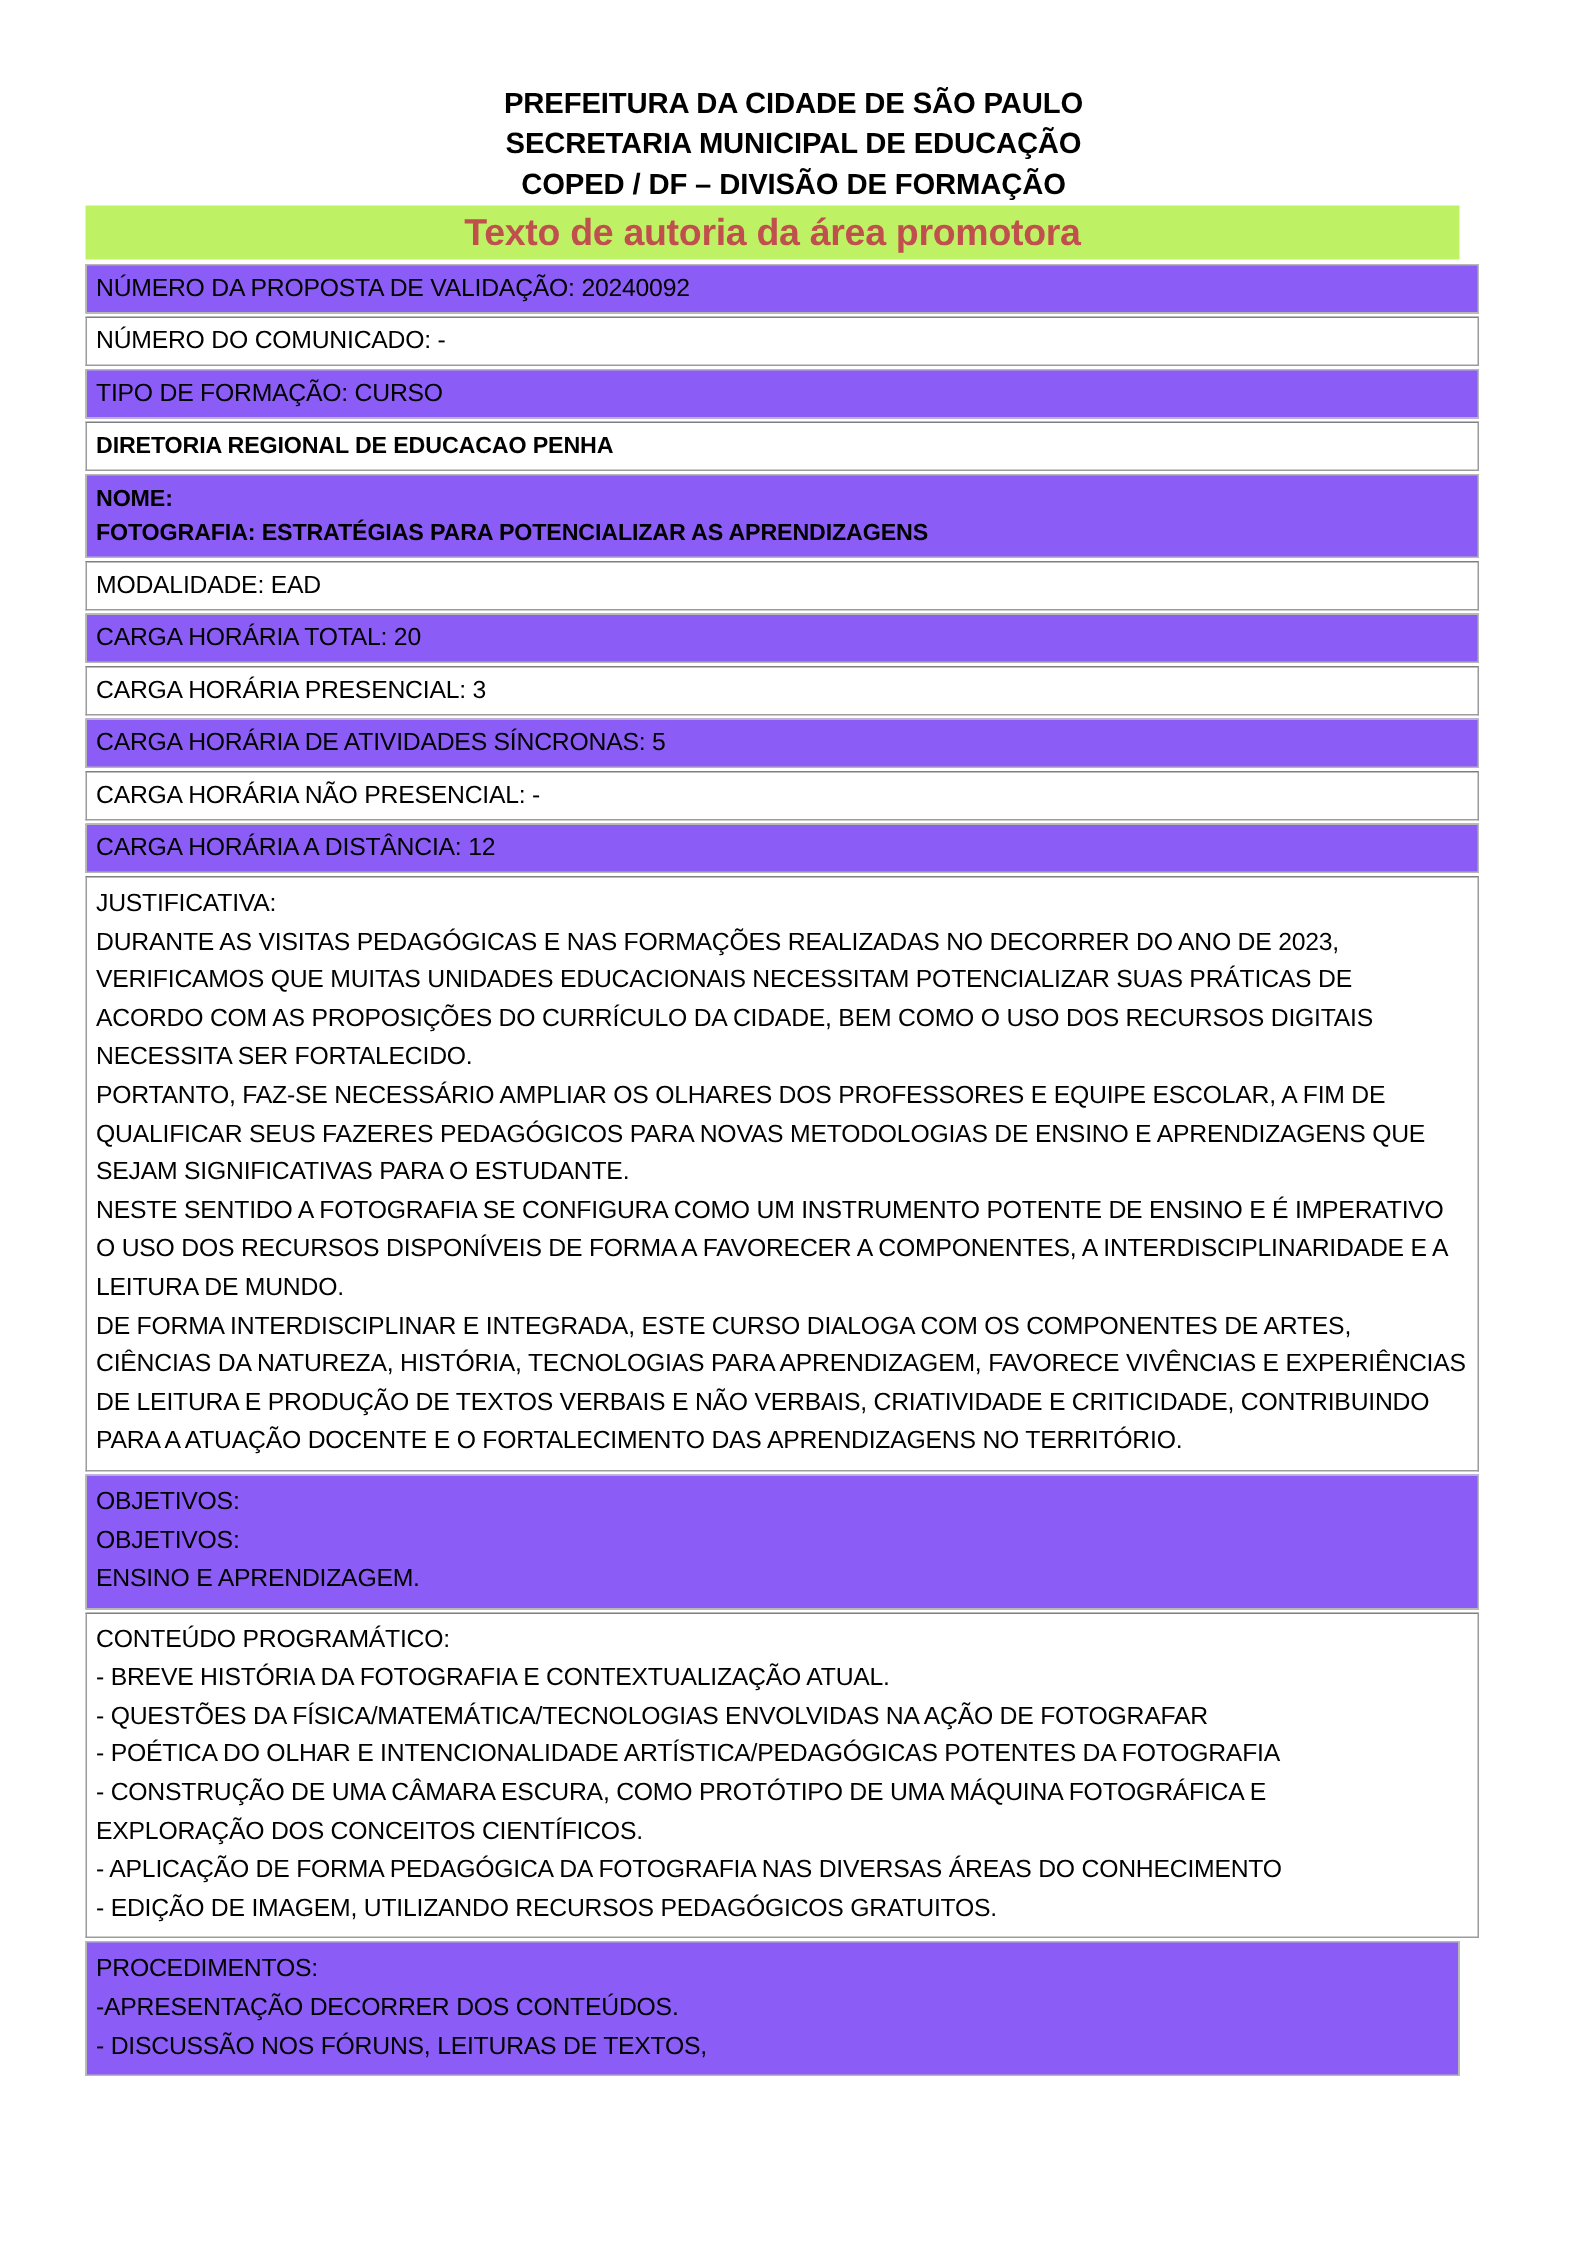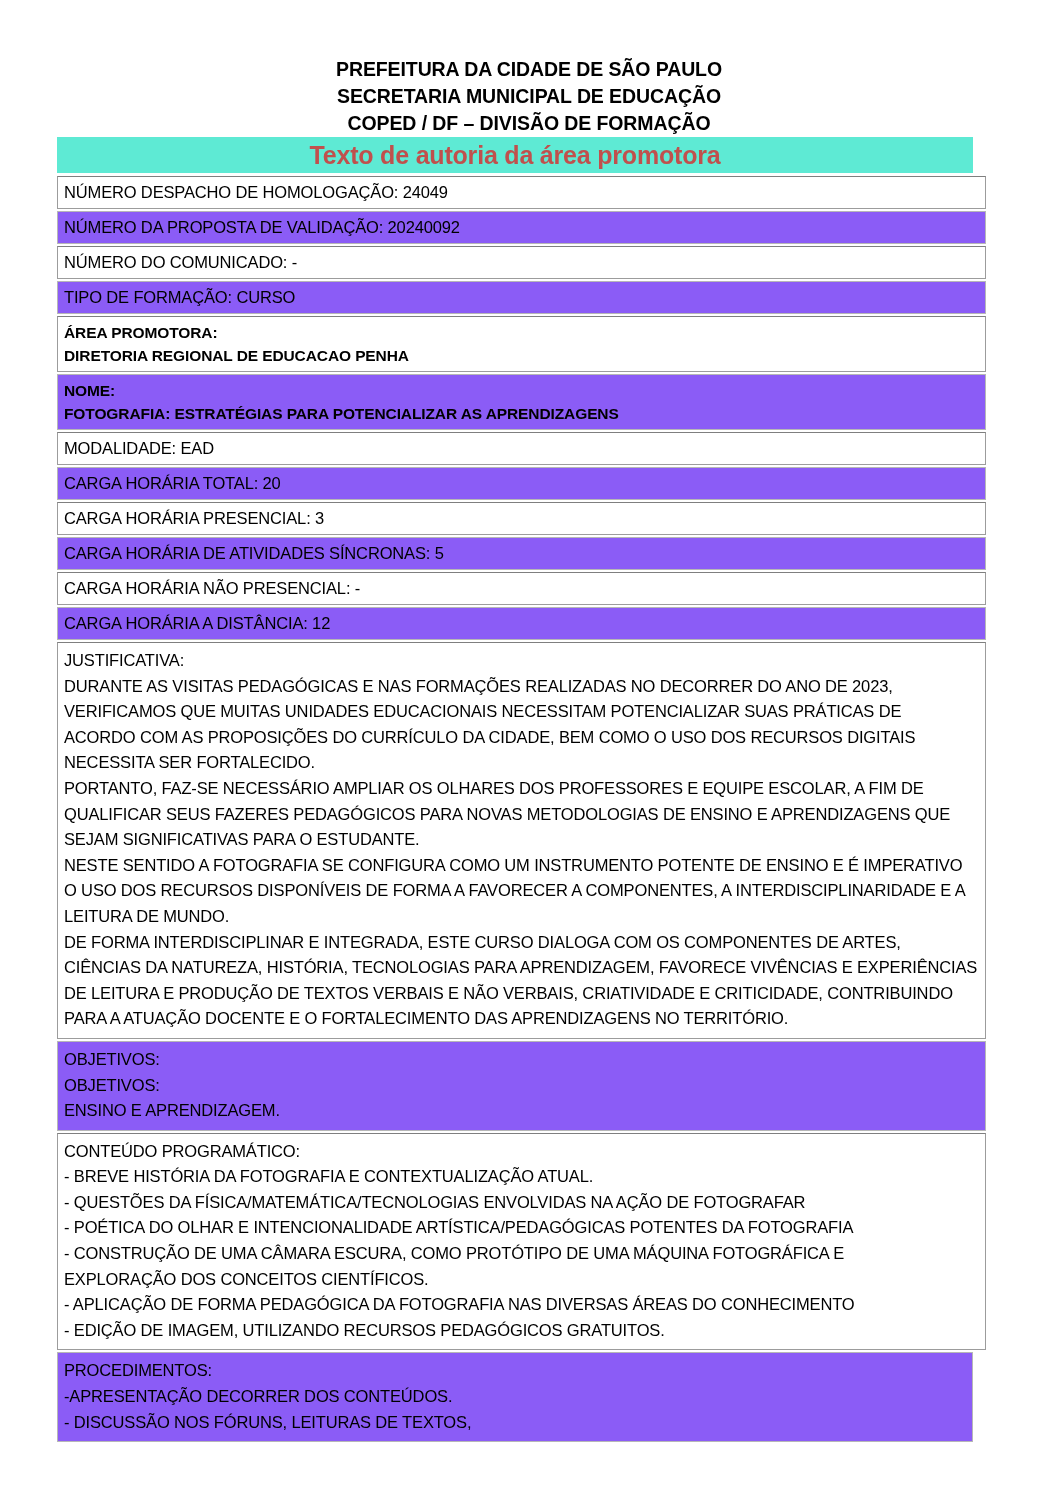--- a/index.html
+++ b/index.html
@@ -76,21 +76,21 @@
     display: block;
     white-space: nowrap;
   }
 
   
   .banner {
     box-sizing: border-box;
     margin: 0 0 1px 57px;
     width: 916px;
     height: 36px;
-    background: #5eead4;
+    background: #bef264;
     color: #c0504d;
     font-weight: bold;
     font-size: 25px;
     line-height: 36px;
     text-align: center;
     letter-spacing: -0.2px;
   }
 </style>
 </head>
 <body>
@@ -100,38 +100,34 @@
   <div class="doc-header">
     <div class="hline">PREFEITURA DA CIDADE DE SÃO PAULO</div>
     <div class="hline">SECRETARIA MUNICIPAL DE EDUCAÇÃO</div>
     <div class="hline">COPED / DF – DIVISÃO DE FORMAÇÃO</div>
   </div>
 
   <div class="banner">Texto de autoria da área promotora</div>
 
   <div class="table">
 
-    <div class="row">
-      <span class="ln">NÚMERO DESPACHO DE HOMOLOGAÇÃO:  24049</span>
-    </div>
 
     <div class="row shaded">
       <span class="ln">NÚMERO DA PROPOSTA DE VALIDAÇÃO:  20240092</span>
     </div>
 
     <div class="row">
       <span class="ln">NÚMERO DO COMUNICADO:  -</span>
     </div>
 
     <div class="row shaded">
       <span class="ln">TIPO DE FORMAÇÃO: CURSO</span>
     </div>
 
     <div class="row bold">
-      <span class="ln">ÁREA PROMOTORA:</span>
       <span class="ln">DIRETORIA REGIONAL DE EDUCACAO  PENHA</span>
     </div>
 
     <div class="row shaded bold">
       <span class="ln">NOME:</span>
       <span class="ln"> FOTOGRAFIA: ESTRATÉGIAS PARA POTENCIALIZAR AS APRENDIZAGENS</span>
     </div>
 
     <div class="row">
       <span class="ln">MODALIDADE: EAD</span>

